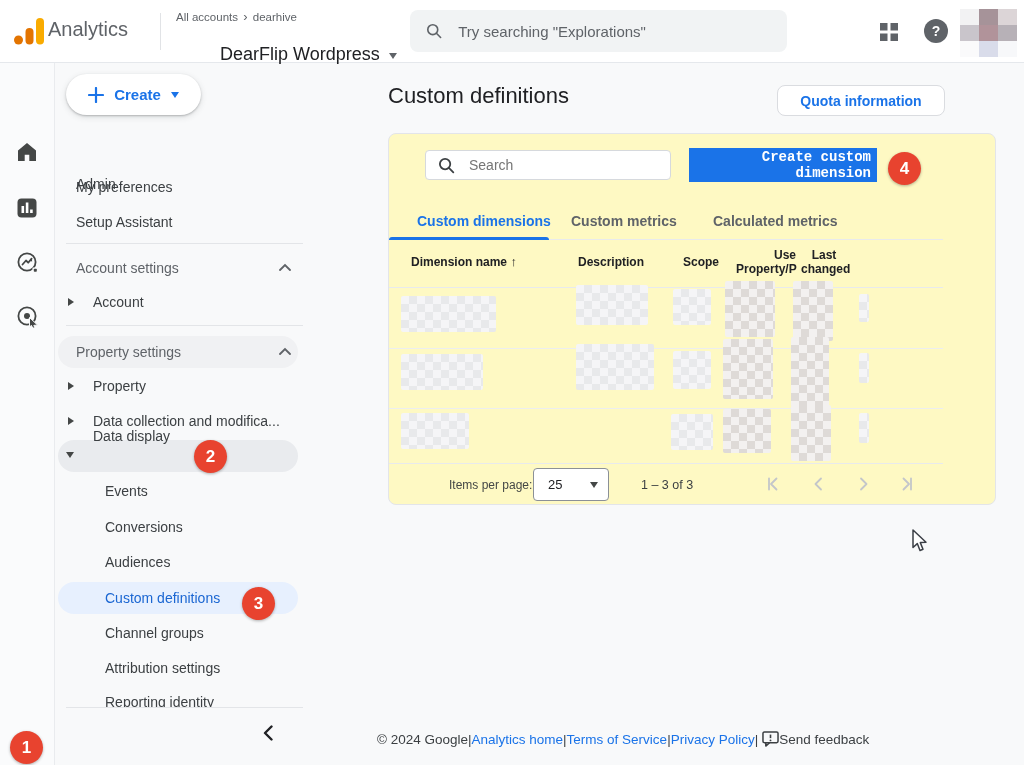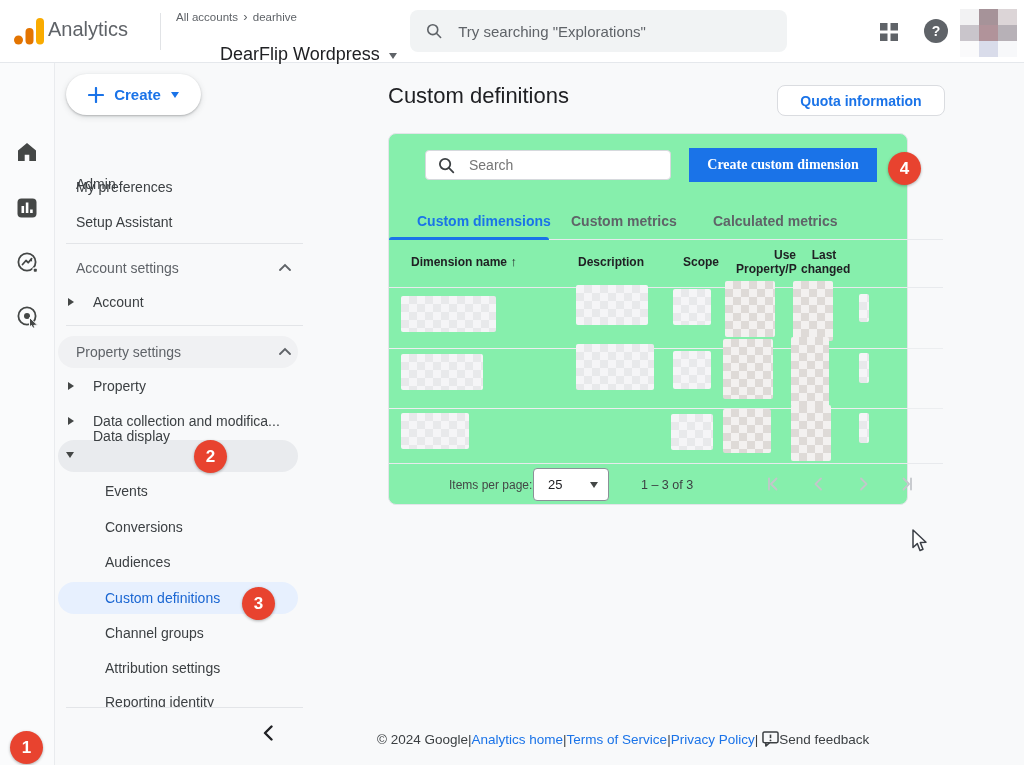--- a/index.html
+++ b/index.html
@@ -21,26 +21,26 @@
   .navsection{position:absolute;font-size:14px;color:#5f6368;cursor:pointer;white-space:nowrap;text-align:center;}
   .pill{position:absolute;left:58px;width:240px;height:32px;border-radius:16px;}
   .divh{position:absolute;height:1px;background:#e3e5e8;}
   .tri-r{width:0;height:0;border-top:4.5px solid transparent;border-bottom:4.5px solid transparent;border-left:6px solid #444746;display:inline-block;}
   .tri-d{width:0;height:0;border-left:4.5px solid transparent;border-right:4.5px solid transparent;border-top:6px solid #444746;display:inline-block;}
   .tri-d.blue{border-top-color:#1a73e8;}
   
   #create-btn{position:absolute;left:66px;top:74px;width:135px;height:41px;background:#fff;border-radius:21px;box-shadow:0 1px 2px rgba(60,64,67,.3),0 2px 6px rgba(60,64,67,.15);display:flex;align-items:center;justify-content:center;gap:10px;cursor:pointer;}
   #create-btn span{color:#1a73e8;font-size:15px;font-weight:700;}
   
-  #card{position:absolute;left:388px;top:133px;width:520px;height:372px;background:#86efac;border:1px solid #e3e5e9;border-radius:8px;box-sizing:border-box;}
+  #card{position:absolute;left:388px;top:133px;width:608px;height:372px;background:#fef9c3;border:1px solid #e3e5e9;border-radius:8px;box-sizing:border-box;}
   .colhead{position:absolute;font-size:12px;font-weight:700;color:#202124;line-height:14px;}
   .px{position:absolute;border-radius:2px;background-image:linear-gradient(45deg,#e8e9eb 25%,transparent 25%,transparent 75%,#e8e9eb 75%),linear-gradient(45deg,#e8e9eb 25%,#f5f5f7 25%,#f5f5f7 75%,#e8e9eb 75%);background-size:16px 16px;background-position:0 0,8px 8px;}
   .px.warm{background-image:linear-gradient(45deg,#dedad7 25%,transparent 25%,transparent 75%,#dedad7 75%),linear-gradient(45deg,#dedad7 25%,#f3f1f0 25%,#f3f1f0 75%,#dedad7 75%);}
   .stepbadge{position:absolute;width:33px;height:33px;border-radius:50%;background:#e8432f;color:#fff;font-size:17px;font-weight:700;display:flex;align-items:center;justify-content:center;box-shadow:0 1px 3px rgba(0,0,0,.3);z-index:9;}
-  .bluebtn{background:#1a73e8;color:#fff;border:none;border-radius:0;font-weight:700;font-size:14px;font-family:Liberation Serif, serif;cursor:pointer;}
+  .bluebtn{background:#1a73e8;color:#fff;border:none;border-radius:0;font-weight:700;font-size:14px;font-family:Liberation Mono, monospace;cursor:pointer;text-align:right;}
   .outlinebtn{background:#fff;color:#1a73e8;border:1px solid #dadce0;border-radius:8px;font-weight:700;font-size:14px;font-family:inherit;cursor:pointer;}
   .tablabel{position:absolute;font-size:14px;font-weight:700;white-space:nowrap;cursor:pointer;}
   .footer-item{white-space:nowrap;}
   .flink{color:#1a73e8;cursor:pointer;text-decoration:none;}
   select,input{font-family:inherit;}
 </style>
 </head>
 <body>
 
 <div id="app">

